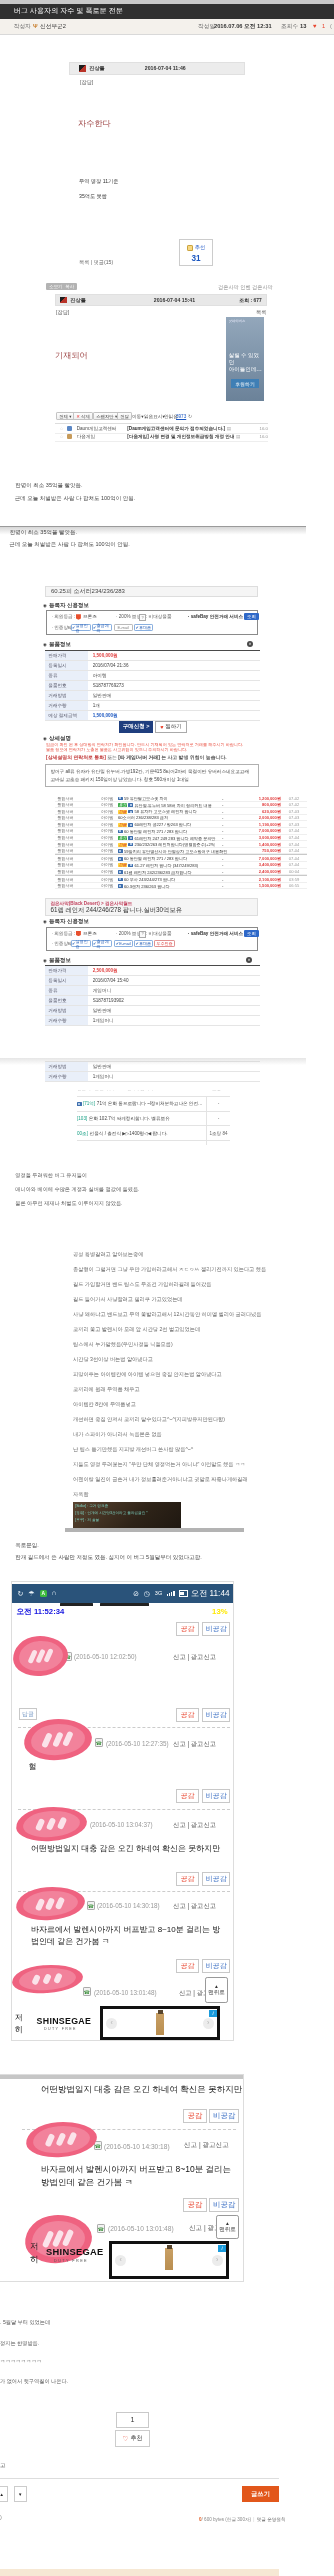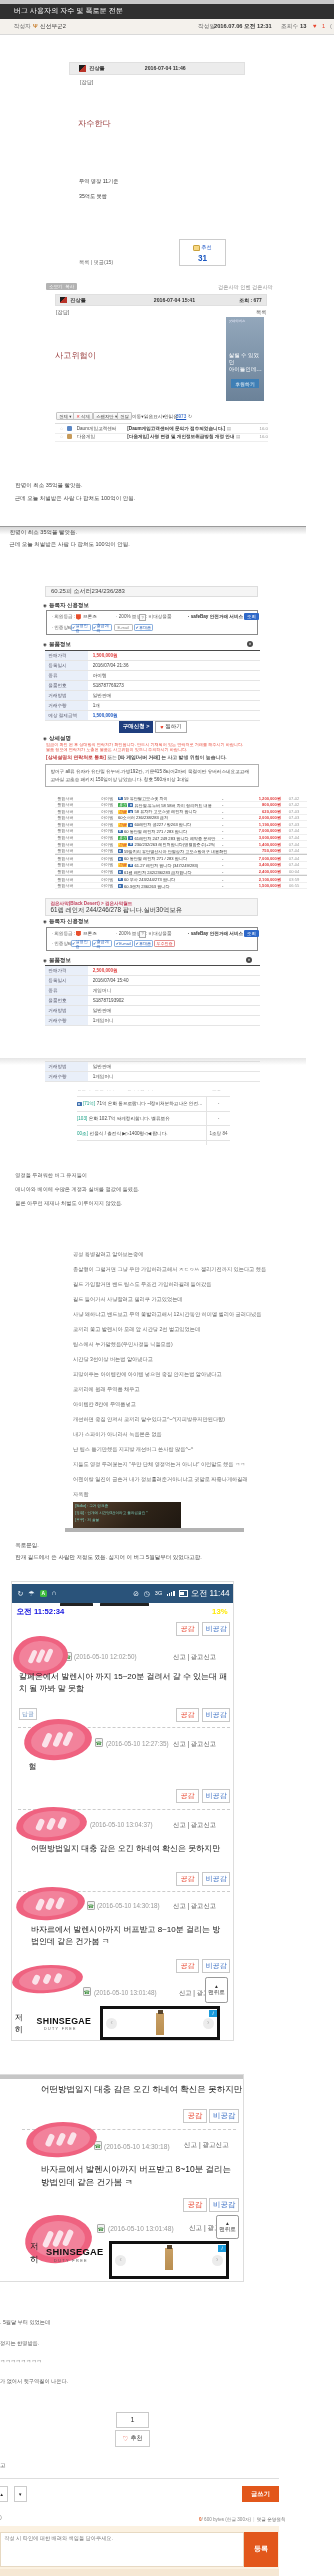--- a/index.html
+++ b/index.html
@@ -109,21 +109,21 @@
 
   <div class="abs pbar" style="left:69px;top:62px;width:176px;height:12.6px;">
     <span class="avatar" style="margin-left:9.3px;"></span>
     <span style="margin-left:3.3px;font-size:5.2px;font-weight:bold;color:#333;">진상들</span>
     <span style="margin-left:40px;font-size:5.2px;font-weight:bold;color:#333;">2016-07-04 11:46</span>
   </div>
   <div class="abs" style="left:80px;top:79px;font-size:5.2px;color:#555;">[잡담]</div>
   <div class="abs" style="left:78px;top:118px;font-size:8.2px;color:#9a3e3e;">자수한다</div>
   <div class="abs" style="left:79px;top:178px;font-size:5.2px;color:#333;">무역 명장 11기준</div>
   <div class="abs" style="left:79px;top:193px;font-size:5.2px;color:#333;">35억도 못빰</div>
-  <div class="abs votebox" style="left:179px;top:239px;width:47px;height:27px;">
+  <div class="abs votebox" style="left:179px;top:239px;width:34px;height:27px;">
     <div style="margin-top:4.4px;font-size:5.2px;color:#3366cc;"><i class="thumbico"></i><span>추천</span></div>
     <div style="margin-top:2.2px;font-size:8.2px;font-weight:bold;color:#1a56c0;">31</div>
   </div>
   <div class="abs" style="left:79px;top:259px;font-size:5.2px;color:#666;">목록 | 댓글(15)</div>
 
   <div class="abs gbtn" style="left:46px;top:283px;">소보기</div>
   <div class="abs gbtn" style="left:62px;top:283px;">복사</div>
   <div class="abs" style="left:218px;top:284px;font-size:5.2px;color:#888;">검은사막 인벤 검은사막</div>
   <div class="abs pbar" style="left:55px;top:294px;width:212px;height:12px;background:#e8e8e8;">
     <span class="avatar" style="margin-left:4.4px;"></span>
@@ -134,21 +134,21 @@
   <div class="abs" style="left:56px;top:309px;font-size:5.2px;color:#555;">[잡담]</div>
   <div class="abs" style="left:256px;top:309px;font-size:5.2px;color:#555;">목록</div>
   <div class="abs" style="left:226px;top:317px;width:38px;height:84px;background:linear-gradient(#93a7bb,#6b8299);">
     <div style="padding:2.2px 0 0 2.7px;font-size:3.3px;color:#eef;">굿네이버스</div>
     <div style="margin-top:28.4px;padding-left:2.7px;font-size:5.5px;color:#fff;font-family:'Liberation Serif','DejaVu Serif',serif;">
       <div>살릴 수 있었던</div>
       <div>아이들인데…</div>
     </div>
     <div style="margin:6.6px auto 0;width:28.4px;height:8.8px;background:#3f7fb5;color:#fff;font-size:4.9px;display:flex;align-items:center;justify-content:center;">후원하기</div>
   </div>
-  <div class="abs" style="left:55px;top:350px;font-size:8.2px;color:#9a3e3e;">사고위험이</div>
+  <div class="abs" style="left:55px;top:350px;font-size:8.2px;color:#9a3e3e;">기재되어</div>
 
   <div class="mbtn" style="left:56px;top:412px;"><span>전체</span>&nbsp;<span>▾</span></div>
   <div class="mbtn" style="left:73px;top:412px;"><span style="color:#e33;">✕</span>&nbsp;<span>삭제</span></div>
   <div class="mbtn" style="left:93px;top:412px;"><span>스팸차단</span>&nbsp;<span>▾</span></div>
   <div class="mbtn" style="left:117px;top:412px;">
       <span>전달</span>
     </div>
   <div class="abs" style="left:132px;top:414px;font-size:4.6px;color:#444;"><span>이동</span><span>▾</span></div>
   <div class="abs" style="left:144px;top:414px;font-size:4.6px;color:#444;"><span>읽음표시</span><span>▾</span></div>
   <div class="abs" style="left:164px;top:414px;font-size:4.6px;color:#444;">안읽음</div>
@@ -552,21 +552,20 @@
     <div class="ggbtn glike" style="right:34px;top:40px;width:23px;height:13.7px;font-size:7.1px;">공감</div>
     <div class="ggbtn gdis" style="right:2.7px;top:40px;width:28.4px;height:13.7px;font-size:7.1px;">비공감</div>
     <div class="phicon" style="left:52px;top:70px;">☎</div>
     <div class="mdate" style="left:62px;top:71px;">(2016-05-10 12:02:50)</div>
     <div class="report" style="right:17px;top:71px;">신고 | 광고신고</div>
     <div class="mask" style="left:1.1px;top:54px;width:55px;height:40px;">
         <i style="left:30%;"></i>
         <i style="left:45%;"></i>
         <i style="left:60%;"></i>
       </div>
-    <div class="cmt" style="left:7.1px;top:89px;width:209px;">칼페온에서 발렌시아 까지 15~20분 걸려서 갈 수 있는대 패치 될 까봐 말 못함</div>
     <div class="ggbtn" style="left:7.1px;top:126px;width:18px;height:12px;font-size:6px;color:#7a9cc6;">답글</div>
     <div class="ggbtn glike" style="right:34px;top:126px;width:23px;height:13.7px;font-size:7.1px;">공감</div>
     <div class="ggbtn gdis" style="right:2.7px;top:126px;width:28.4px;height:13.7px;font-size:7.1px;">비공감</div>
     <div class="dashdiv" style="left:5.5px;top:145px;width:212px;"></div>
     <div class="phicon" style="left:83px;top:156px;">☎</div>
     <div class="mdate" style="left:94px;top:158px;">(2016-05-10 12:27:35)</div>
     <div class="report" style="right:17px;top:158px;">신고 | 광고신고</div>
     <div class="mask" style="left:12px;top:137px;width:68px;height:41px;">
         <i style="left:30%;"></i>
         <i style="left:45%;"></i>
@@ -679,20 +678,16 @@
   <div class="navbtn" style="left:-4.9px;top:2486px;">▲</div>
   <div class="navbtn" style="left:13.7px;top:2486px;">▼</div>
   <div class="obtn" style="left:242px;top:2486px;width:37px;height:16px;font-size:6.3px;">글쓰기</div>
   <div class="abs" style="left:0;top:2514px;font-size:5.5px;color:#888;">)</div>
   <div class="abs flex" style="left:199px;top:2517px;font-size:4.6px;color:#888;">
     <span style="color:#e2571b;font-weight:bold;">0</span>
     <span> / 600 bytes (한글 300자)</span>
     <span style="margin:0 2.2px;color:#ccc;">|</span>
     <span style="color:#666;">댓글 운영원칙</span>
   </div>
-  <div class="abs" style="left:0;top:2526px;width:279px;height:43px;background:#fbf1e1;">
-    <textarea style="position: absolute; left: 0px; top: 5.5px; width: 244px; height: 35px; border: 0.5px solid rgb(231, 217, 194); box-sizing: border-box; resize: none; font-size: 5.2px; color: rgb(85, 85, 85); padding: 2.7px 3.3px; font-family: inherit; outline: none;" placeholder="작성 시 타인에 대한 배려와 책임을 담아주세요."></textarea>
-    <div class="obtn" style="left:244px;top:5.5px;width:34px;height:35px;font-size:7.1px;">등록</div>
-  </div>
   <div class="abs" style="left:0;top:2569px;width:279px;height:6.6px;background:#f6e8d4;"></div>
 
 </div>
 
 
 </body></html>

